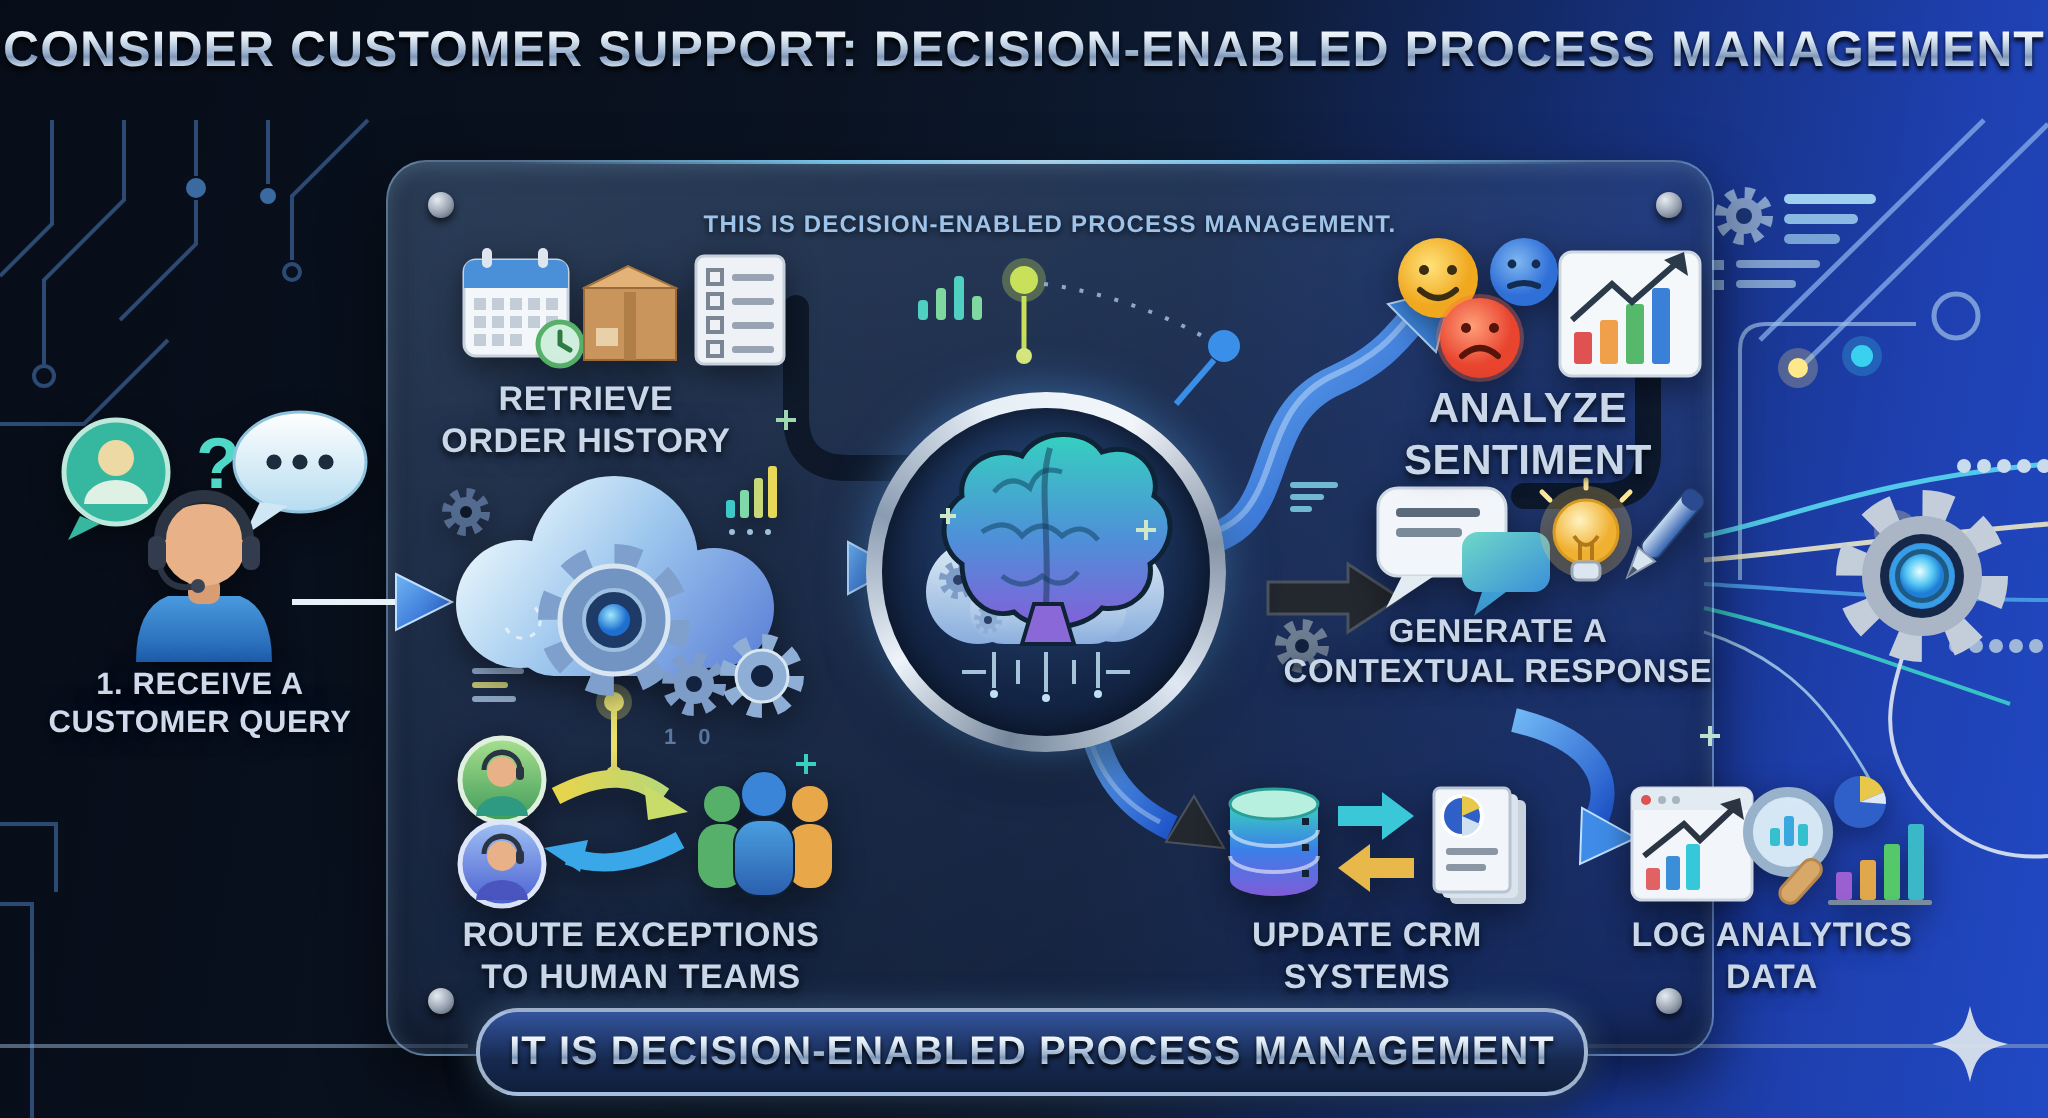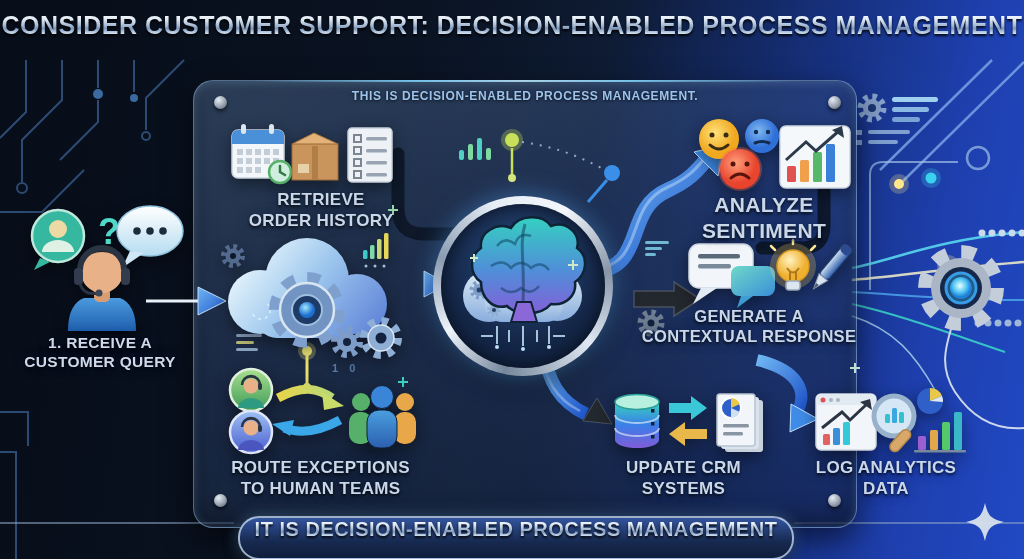--- a/index.html
+++ b/index.html
@@ -19,37 +19,37 @@
     box-shadow:0 12px 30px rgba(0,0,0,.55),inset 0 2px 10px rgba(170,220,255,.22),inset 0 -10px 24px rgba(0,0,0,.35);}
   .panel::before{content:"";position:absolute;left:60px;right:60px;top:-1px;height:2px;border-radius:2px;
     background:linear-gradient(90deg,transparent,#7fd8ff 30%,#bfeaff 50%,#7fd8ff 70%,transparent);opacity:.8;}
   .screw{position:absolute;width:13px;height:13px;border-radius:50%;z-index:3;
     background:radial-gradient(circle at 35% 30%,#e6ecf3,#97a1af 55%,#49515f);
     box-shadow:0 2px 4px rgba(0,0,0,.7);}
   .panel-head{position:absolute;left:225px;top:85px;width:600px;text-align:center;z-index:5;}
   .ph-row{display:flex;align-items:center;justify-content:center;gap:15px;}
   .dash{width:36px;height:4px;border-radius:2px;background:#b9d4ec;opacity:.85;}
   .ph-main{font-size:21px;font-weight:800;color:#f2f7fd;letter-spacing:.4px;text-shadow:0 2px 5px rgba(0,0,0,.75);}
-  .ph-sub{margin-top:4px;font-size:12px;font-weight:700;color:#9dc3ea;letter-spacing:.6px;text-shadow:0 1px 3px rgba(0,0,0,.7);}
+  .ph-sub{margin-top:20px;font-size:12px;font-weight:700;color:#9dc3ea;letter-spacing:.6px;text-shadow:0 1px 3px rgba(0,0,0,.7);}
   .lbl{position:absolute;text-align:center;font-weight:800;color:#c9d7e9;letter-spacing:.3px;line-height:1.22;
     white-space:pre-line;font-size:17px;z-index:5;text-shadow:0 2px 3px rgba(0,0,0,.7),0 0 12px rgba(0,25,55,.55);}
   .icon-svg{position:absolute;overflow:visible;z-index:4;filter:drop-shadow(0 5px 8px rgba(0,0,0,.45));}
   .ai-ring{position:absolute;left:433px;top:196px;width:180px;height:180px;border-radius:50%;z-index:4;
     background:conic-gradient(from 30deg,#f2f6fa,#8795a8 14%,#dfe8f2 28%,#76879c 45%,#eef4fa 58%,#8b9cb2 72%,#e6eef6 86%,#f2f6fa);
     box-shadow:0 0 24px rgba(90,170,255,.5),0 10px 22px rgba(0,0,0,.55);}
   .ai-inner{position:absolute;inset:8px;border-radius:50%;overflow:hidden;
     background:radial-gradient(circle at 50% 36%,#2a4a7c 0%,#15284a 58%,#0c1a34 100%);
     box-shadow:inset 0 0 18px rgba(0,0,0,.6);}
   .ai-label{position:absolute;left:0;right:0;top:129px;text-align:center;font-size:18px;font-weight:800;color:#f2f7fd;
     letter-spacing:1.5px;text-shadow:0 2px 4px #000;}
   .footer{position:absolute;left:238px;top:504px;width:552px;height:40px;border-radius:21px;z-index:5;
     background:linear-gradient(180deg,#33549e,#16294f 60%,#0f1e3c);
     border:2px solid rgba(205,225,245,.75);
     box-shadow:0 0 16px rgba(120,180,240,.35),0 6px 14px rgba(0,0,0,.55);
-    display:flex;align-items:flex-start;justify-content:center;margin-top:12px;}
+    display:flex;align-items:center;justify-content:center;}
   .footer span{font-size:20px;letter-spacing:.5px;}
 </style>
 </head>
 <body>
 
 <div class="stage">
 
   <svg class="layer" style="z-index:1">
     <defs>
       <radialGradient id="rgearCore" cx="45%" cy="40%">
@@ -334,21 +334,21 @@
           <rect x="130" y="49" width="7" height="7"></rect>
       </g>
       <g fill="#98a4b2">
         <rect x="142" y="15" width="21" height="3.5" rx="1.5"></rect>
           <rect x="142" y="27" width="21" height="3.5" rx="1.5"></rect>
           <rect x="142" y="39" width="21" height="3.5" rx="1.5"></rect>
           <rect x="142" y="51" width="21" height="3.5" rx="1.5"></rect>
       </g>
     </g>
   </svg>
-  <div class="lbl" style="left:226px;top:190px;width:190px">RETRIEVE
+  <div class="lbl" style="left:198px;top:190px;width:190px">RETRIEVE
 ORDER HISTORY</div>
 
   <svg class="icon-svg" style="left:205px;top:222px" width="200" height="132" viewBox="0 0 200 132">
     <defs>
       <linearGradient id="cloudG" gradientUnits="userSpaceOnUse" x1="45" y1="25" x2="165" y2="120">
         <stop offset="0%" stop-color="#e8f6fc"></stop>
           <stop offset="45%" stop-color="#9fc8ee"></stop>
           <stop offset="100%" stop-color="#5f84d8"></stop>
       </linearGradient>
       <radialGradient id="coreG" cx="40%" cy="35%">

